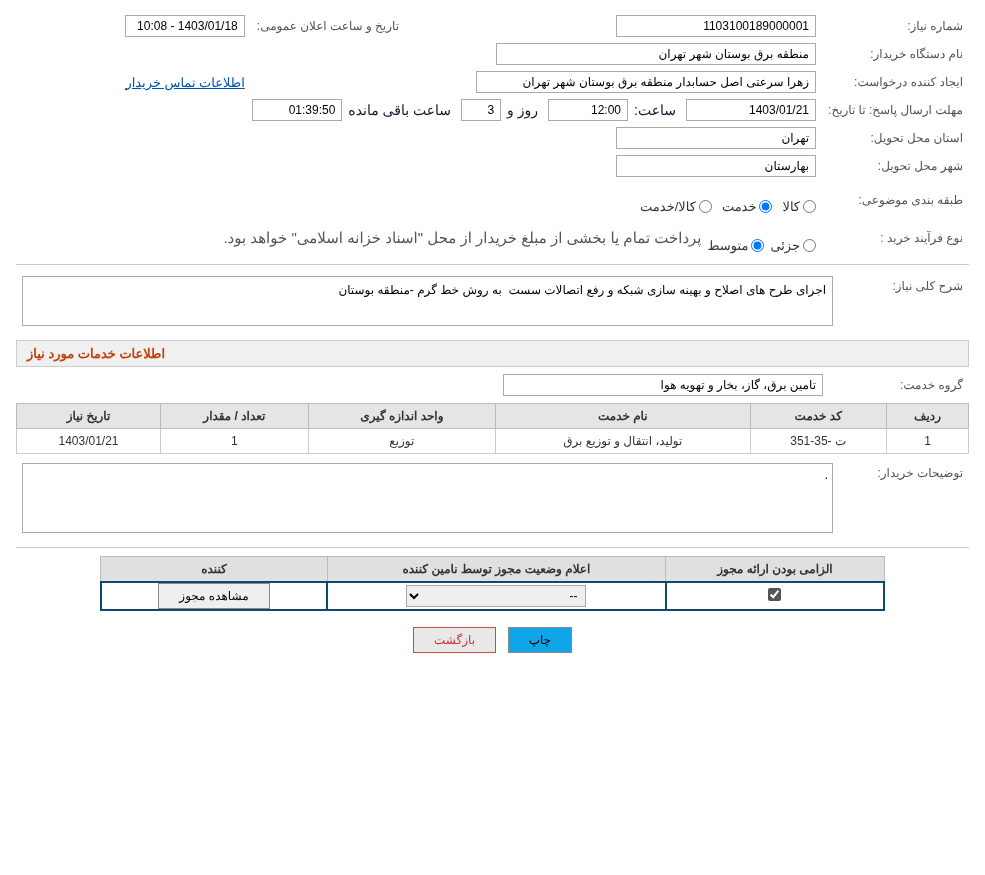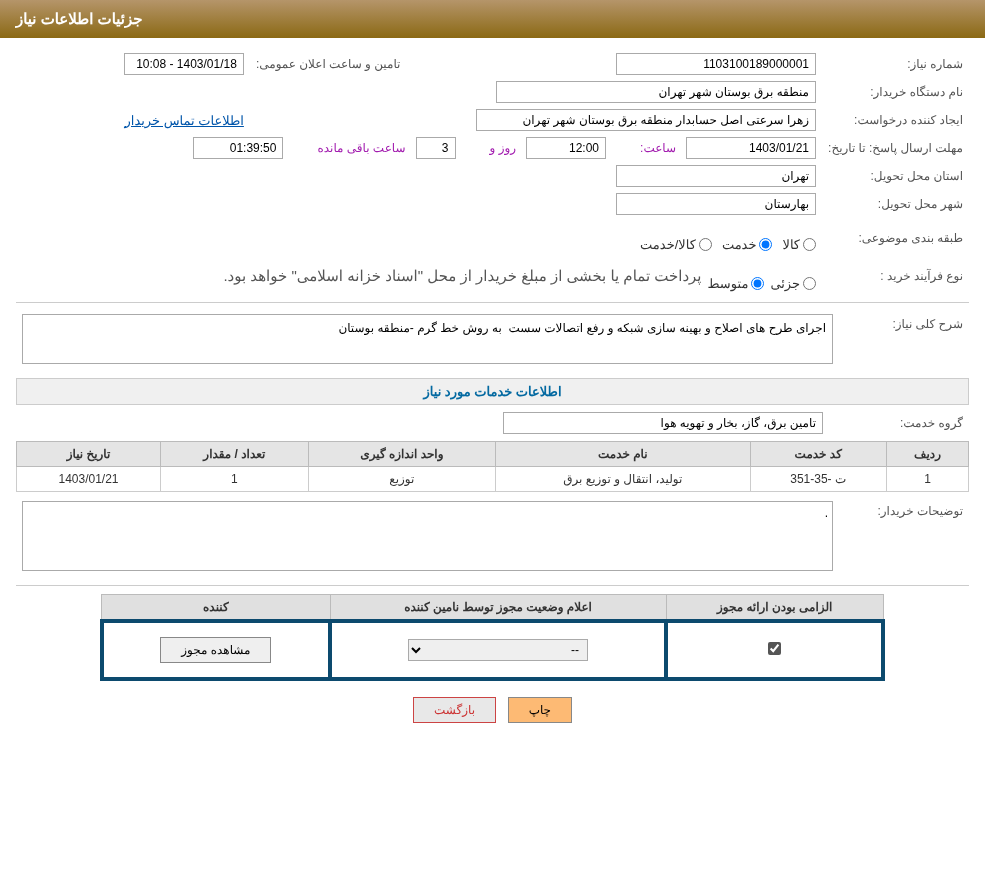--- a/index.html
+++ b/index.html
@@ -89,23 +89,23 @@
       font-family: Tahoma, Arial, sans-serif;
     }
 
     
     .section-header {
       background: #f0f0f0;
       border: 1px solid #ccc;
       padding: 5px 10px;
       font-weight: bold;
       font-size: 13px;
-      color: #0369a1;
+      color: #c2410c;
       margin: 8px 0 4px 0;
-      text-align: center;
+      text-align: left;
     }
 
     
     .data-table {
       width: 100%;
       border-collapse: collapse;
       font-size: 12px;
       margin-bottom: 6px;
     }
     .data-table th {
@@ -149,47 +149,46 @@
       border-collapse: collapse;
       font-size: 12px;
     }
     .perm-table th {
       background: #e0e0e0;
       border: 1px solid #bbb;
       padding: 5px 8px;
       text-align: center;
     }
     .perm-table td {
-      border: 4px solid #0c4a6e;
-      padding: 14px 8px;
+      border: 2px solid #0c4a6e;
+      padding: 0 8px;
       text-align: center;
     }
 
     
     .btn-area {
       text-align: center;
       margin: 16px 0;
     }
     .btn {
       border: 1px solid #888;
       padding: 5px 20px;
       font-size: 12px;
       font-family: Tahoma, Arial, sans-serif;
       cursor: pointer;
       margin: 0 4px;
     }
-    .btn-print { background: #fdba74; }
+    .btn-print { background: #0ea5e9; }
     .btn-back { background: #e8e8e8; border-color: #cc4444; color: #cc3333; }
 
     
     .inline-label {
-      color: #a21caf;
-      font-size: 12px;
+      color: #0f172a;
+      font-size: 14px;
       margin-right: 4px;
-      margin-left: 28px;
     }
 
     .row-flex {
       display: flex;
       align-items: center;
       gap: 6px;
       flex-wrap: wrap;
     }
 
     .checkbox-styled {
@@ -203,35 +202,32 @@
       font-family: Tahoma, Arial, sans-serif;
       direction: rtl;
       width: 180px;
     }
   </style>
 </head>
 <body>
 
 <div class="page-wrapper">
 
-  <div class="header-bar">
-    <span>جزئیات اطلاعات نیاز</span>
-  </div>
 
   <div class="main-content">
 
     <table class="form-table">
       <tbody>
           <tr>
         <td class="label-cell">شماره نیاز:</td>
         <td class="value-cell">
           <input class="input-field input-medium" type="text" readonly="" value="1103100189000001" style="">
         </td>
         <td style="width:40px;"></td>
-        <td class="label-cell" style="text-align:left;">تامین و ساعت اعلان عمومی:</td>
+        <td class="label-cell" style="text-align:left;">تاریخ و ساعت اعلان عمومی:</td>
         <td class="value-cell">
           <input class="input-field input-small" type="text" readonly="" value="1403/01/18 - 10:08" style="">
         </td>
       </tr>
       <tr>
         <td class="label-cell">نام دستگاه خریدار:</td>
         <td class="value-cell" colspan="4">
           <input class="input-field input-wide" type="text" readonly="" value="منطقه برق بوستان شهر تهران" style="">
         </td>
       </tr>

